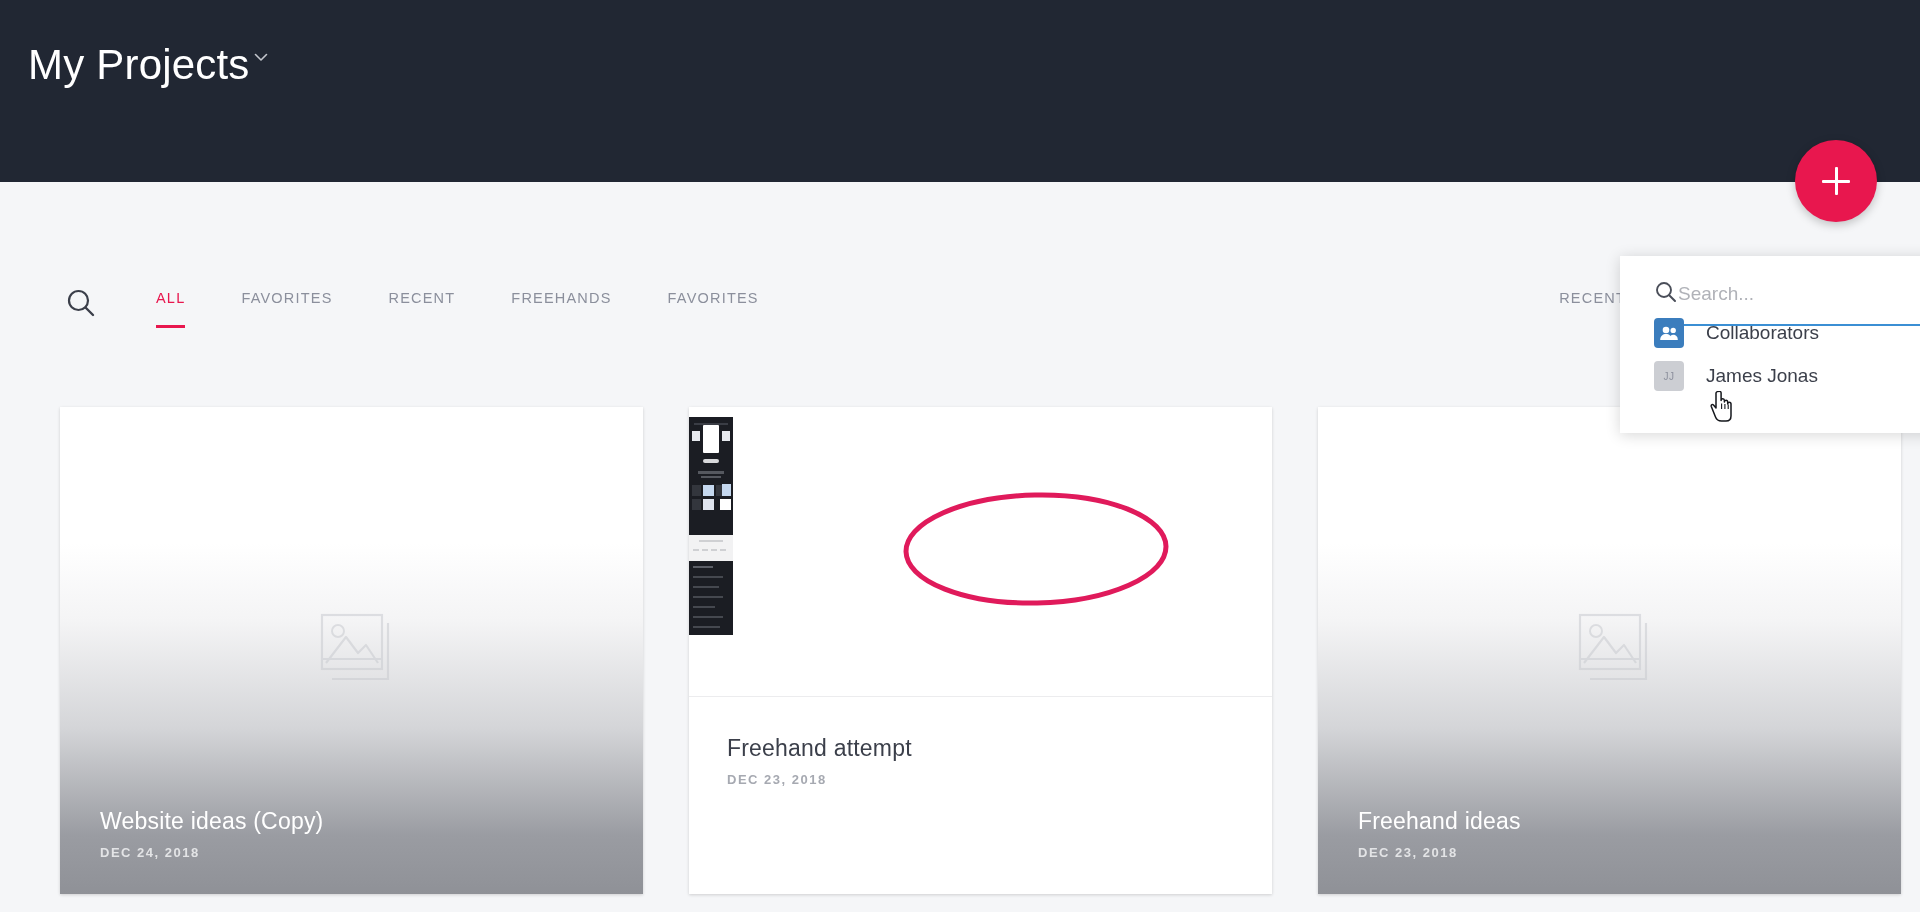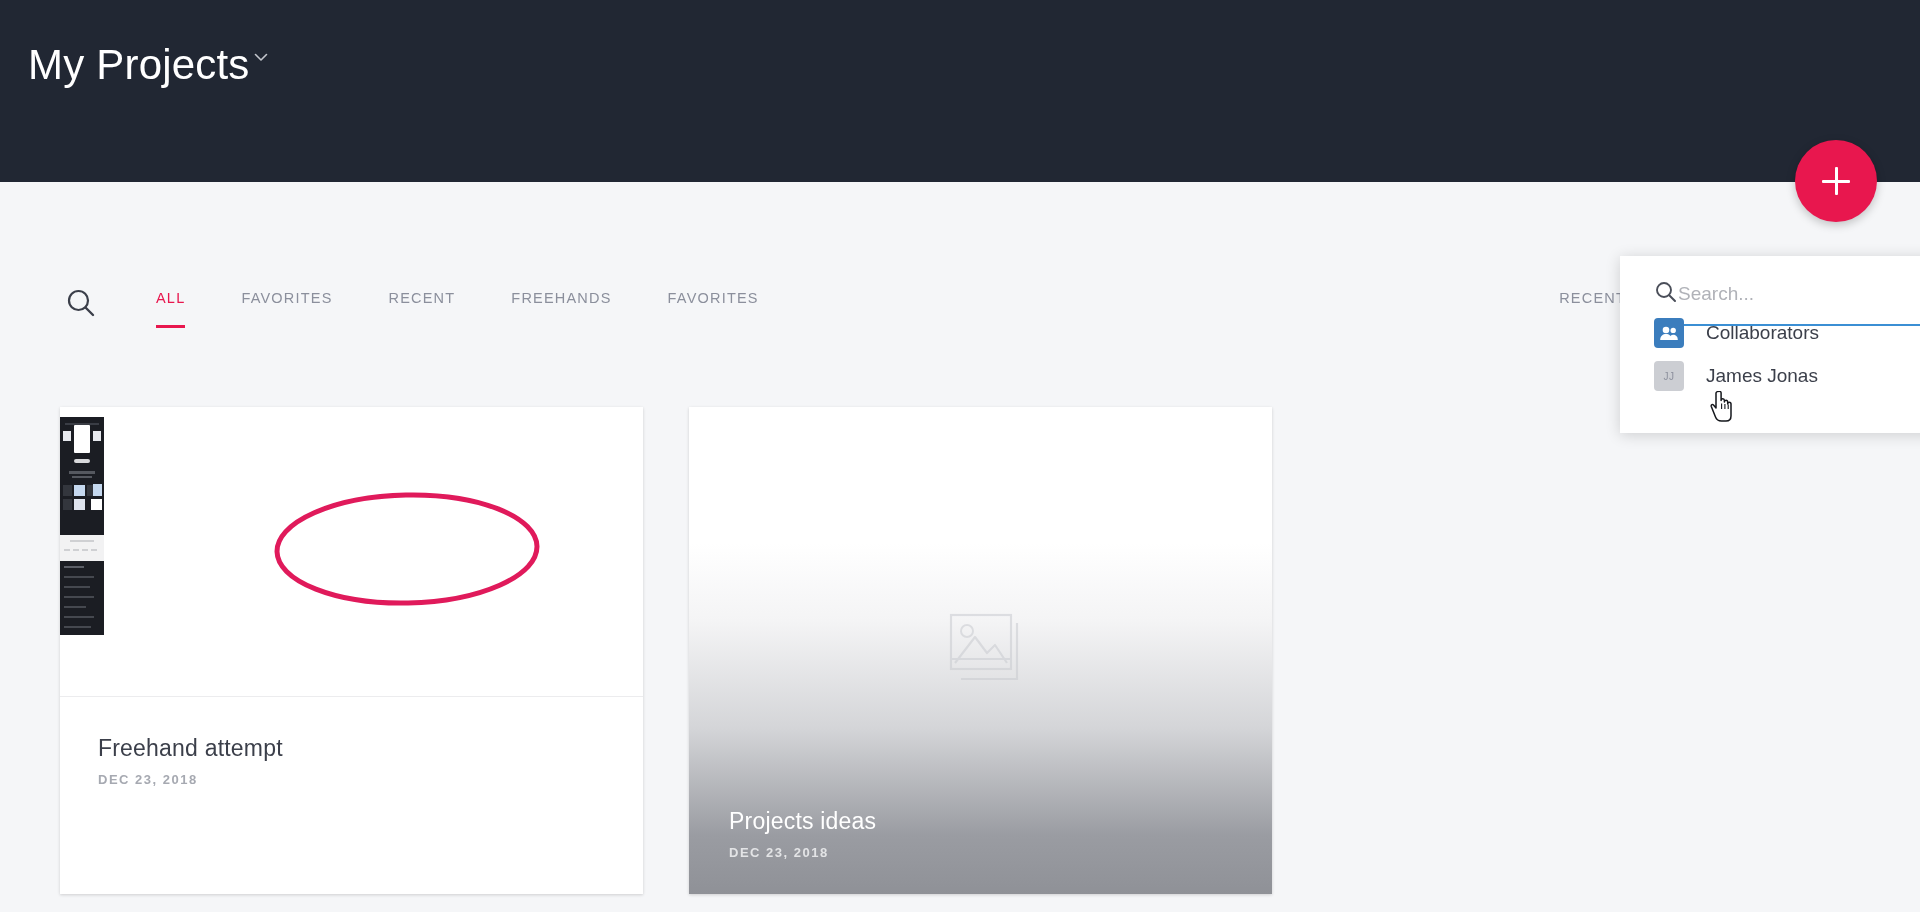--- a/index.html
+++ b/index.html
@@ -331,20 +331,38 @@
       </div>
 
       <button class="sort-control">
         <span>RECENT</span>
         <span class="tri-down"></span>
       </button>
     </div>
 
     <div class="cards">
 
+      <div class="card">
+        <div class="card-thumb">
+          <div class="thumb-gradient"></div>
+          <span class="placeholder-icon">
+            <svg width="96" height="84" viewBox="0 0 96 84">
+              <rect x="18" y="8" width="60" height="54" fill="none" stroke="#c9cbd0" stroke-width="2.2"></rect>
+              <circle cx="34" cy="24" r="6" fill="none" stroke="#c9cbd0" stroke-width="2"></circle>
+              <polyline points="22,56 42,30 54,46 62,38 74,56" fill="none" stroke="#c9cbd0" stroke-width="2.2" stroke-linejoin="round"></polyline>
+              <line x1="18" y1="52" x2="78" y2="52" stroke="#c9cbd0" stroke-width="2"></line>
+              <polyline points="84,16 84,72 28,72" fill="none" stroke="#c9cbd0" stroke-width="2.2"></polyline>
+            </svg>
+          </span>
+        </div>
+        <div class="card-caption-overlay">
+          <div class="card-title-light">Website ideas (Copy)</div>
+          <div class="card-date-light">DEC 24, 2018</div>
+        </div>
+      </div>
 
       <div class="card">
         <div class="card-white-thumb">
 
           <div class="mini-mock">
             <div class="mm-row mm-dark" style="height:118px; position:relative;">
               <div class="mm-line" style="left:5px; top:6px; width:34px; height:1.5px;"></div>
               <div class="mm-phone"></div>
               <div class="mm-tile" style="left:3px; top:14px; width:8px; height:10px;"></div>
               <div class="mm-tile" style="left:33px; top:14px; width:8px; height:10px;"></div>
@@ -399,21 +417,21 @@
             <svg width="96" height="84" viewBox="0 0 96 84">
               <rect x="18" y="8" width="60" height="54" fill="none" stroke="#c9cbd0" stroke-width="2.2"></rect>
               <circle cx="34" cy="24" r="6" fill="none" stroke="#c9cbd0" stroke-width="2"></circle>
               <polyline points="22,56 42,30 54,46 62,38 74,56" fill="none" stroke="#c9cbd0" stroke-width="2.2" stroke-linejoin="round"></polyline>
               <line x1="18" y1="52" x2="78" y2="52" stroke="#c9cbd0" stroke-width="2"></line>
               <polyline points="84,16 84,72 28,72" fill="none" stroke="#c9cbd0" stroke-width="2.2"></polyline>
             </svg>
           </span>
         </div>
         <div class="card-caption-overlay">
-          <div class="card-title-light">Projects ideas</div>
+          <div class="card-title-light">Freehand ideas</div>
           <div class="card-date-light">DEC 23, 2018</div>
         </div>
       </div>
 
     </div>
   </div>
 
   <button class="fab">
     <span class="plus-v"></span>
     <span class="plus-h"></span>

